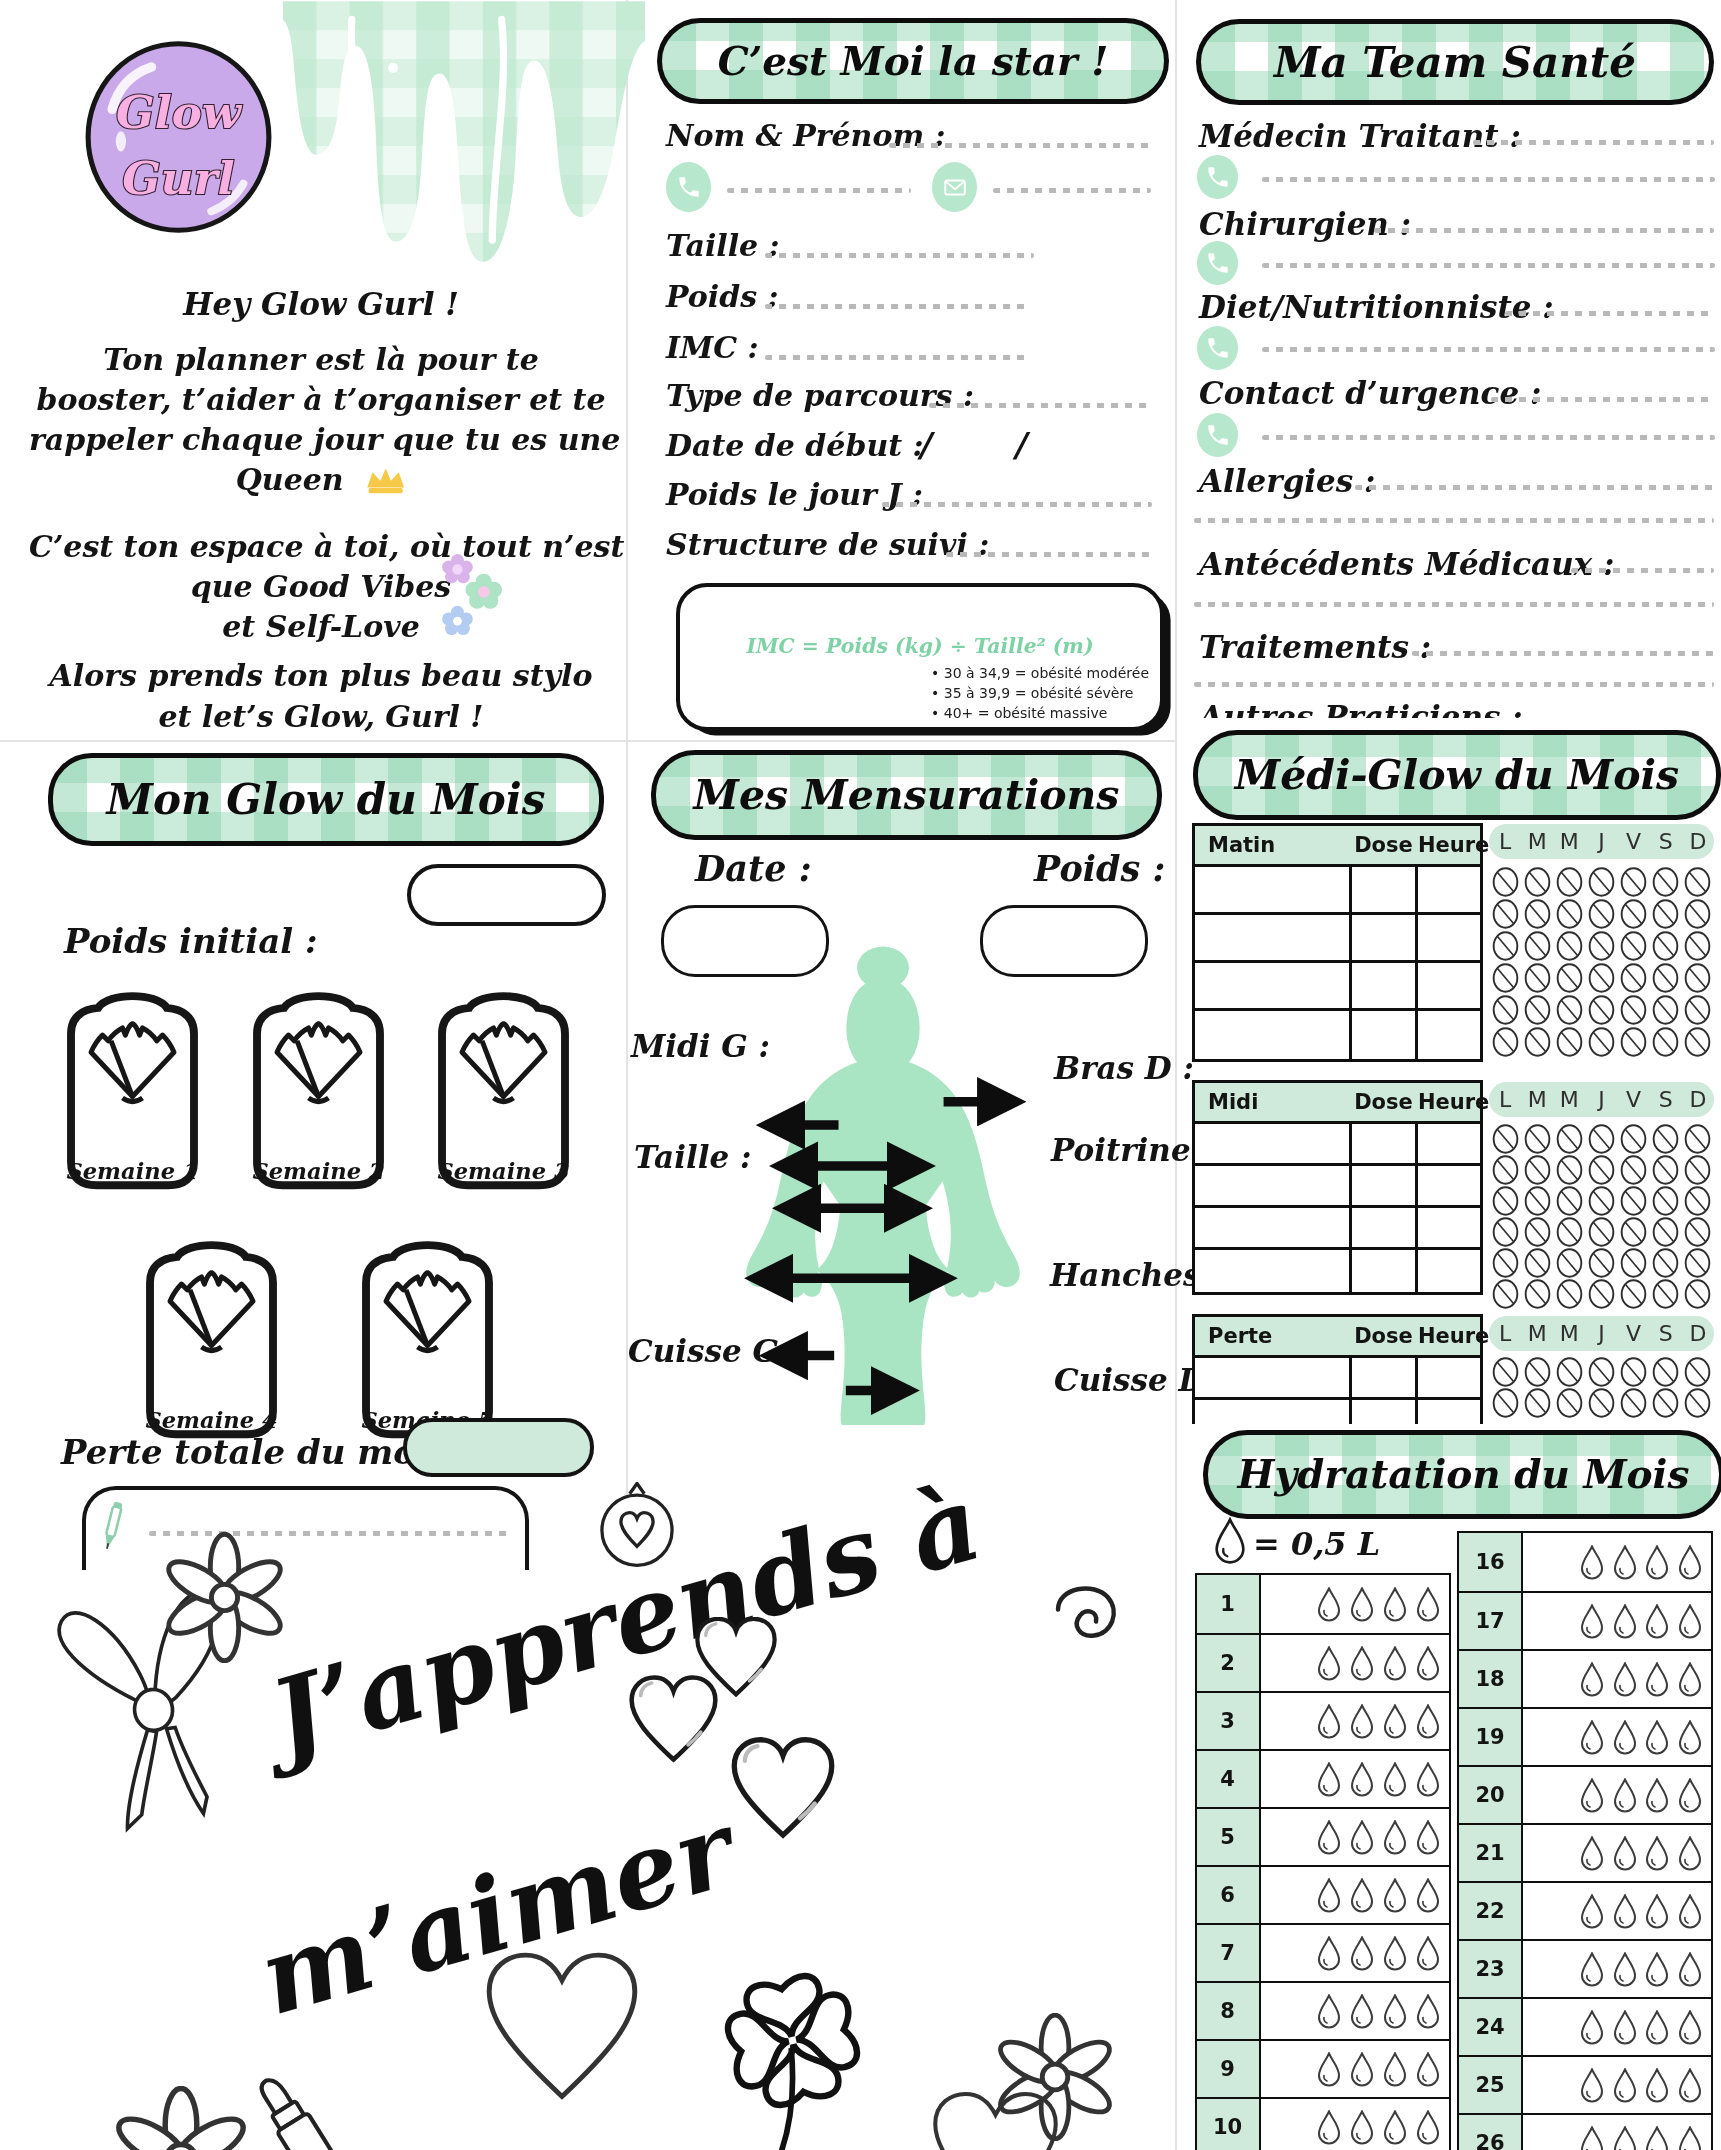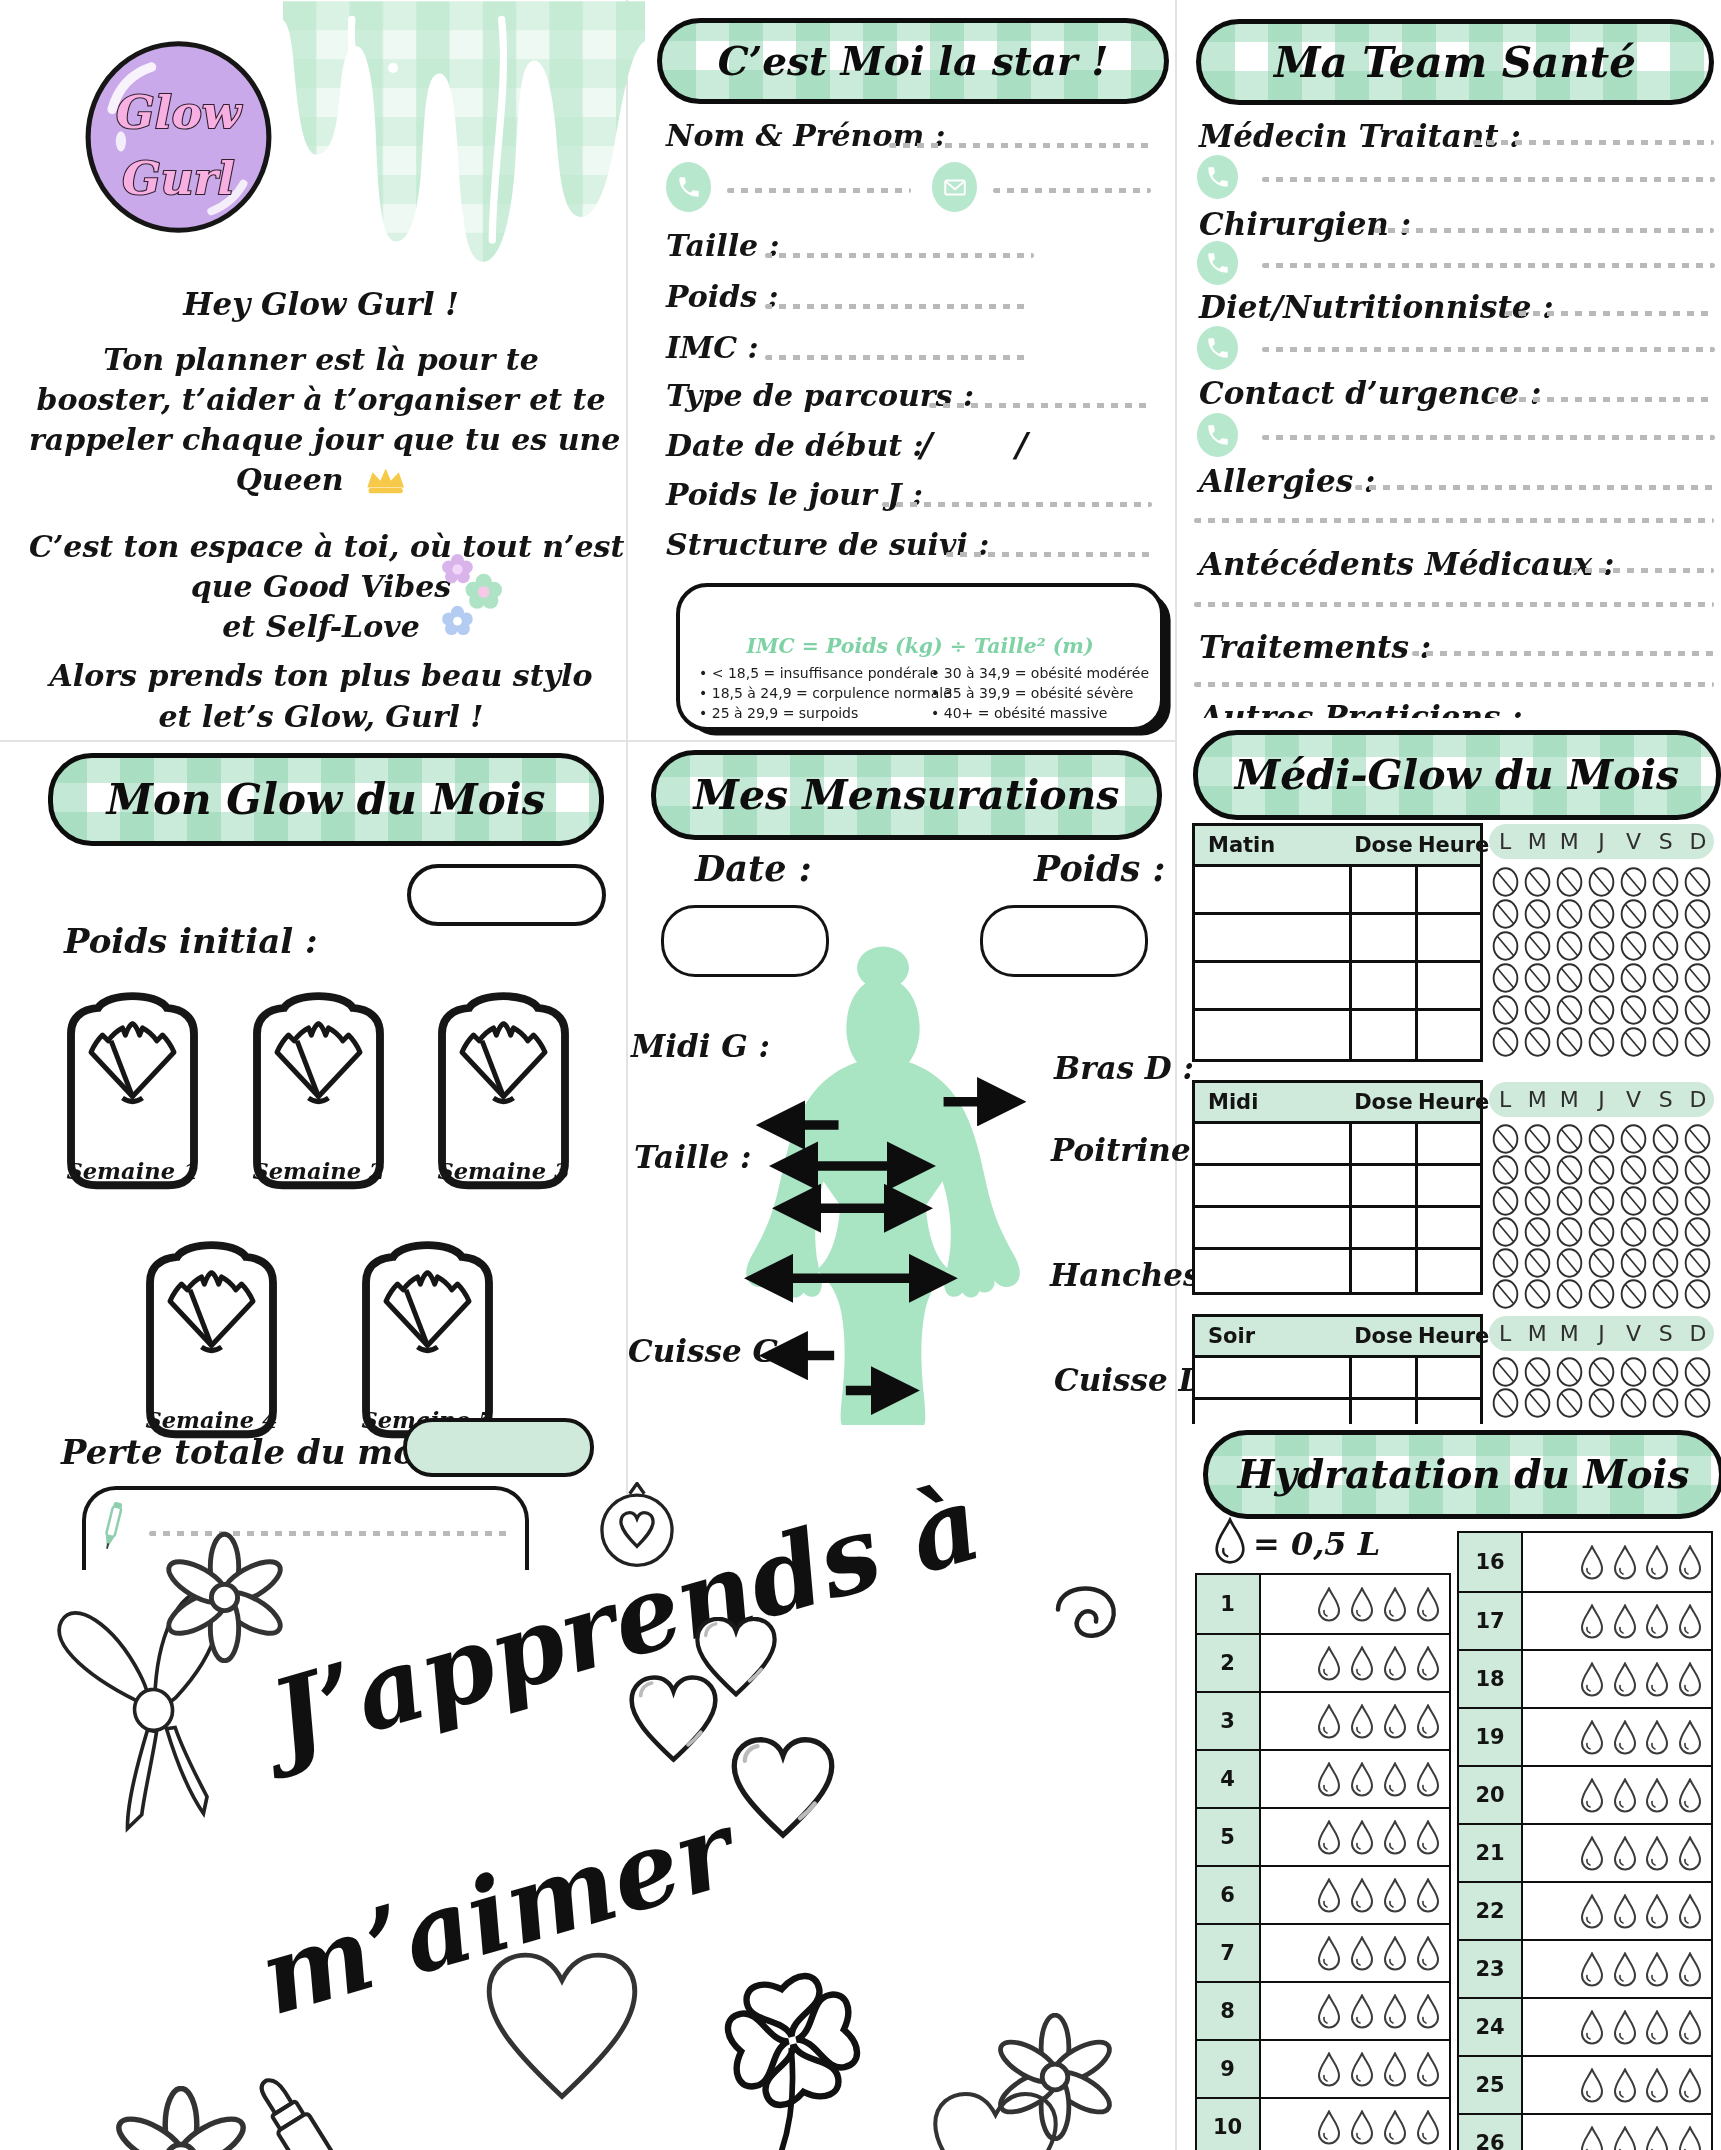--- a/index.html
+++ b/index.html
@@ -189,25 +189,20 @@
     <div class="lbl" style="left:920px;top:425px;font-size:34px;white-space:pre;">/       /</div>
 
     <div class="lbl" style="left:666px;top:477px;">Poids le jour J :</div>
     <div class="dots" style="left:882px;top:502px;width:270px;"></div>
 
     <div class="lbl" style="left:666px;top:527px;">Structure de suivi :</div>
     <div class="dots" style="left:946px;top:552px;width:206px;"></div>
 
     <div id="imc-box">
       <div class="bf">IMC = Poids (kg) ÷ Taille² (m)</div>
-      <ul class="blist" style="left:19px;">
-        <li>&lt; 18,5 = insuffisance pondérale</li>
-        <li>18,5 à 24,9 = corpulence normale</li>
-        <li>25 à 29,9 = surpoids</li>
-      </ul>
       <ul class="blist" style="left:251px;">
         <li>30 à 34,9 = obésité modérée</li>
         <li>35 à 39,9 = obésité sévère</li>
         <li>40+ = obésité massive</li>
       </ul>
     </div>
   </div>
 
   <div>
     <div class="hdr" style="left:1196px;top:19px;width:508px;height:76px;text-align:right;">
@@ -982,21 +977,21 @@
             <div class="pcell">
               <svg viewBox="0 0 44 50">
                 <ellipse cx="22" cy="25" rx="18.5" ry="21.5" fill="none" stroke="#2e2e2e" stroke-width="3"></ellipse>
                 <line x1="9.5" y1="10" x2="34.5" y2="40" stroke="#2e2e2e" stroke-width="2.5"></line>
               </svg>
             </div>
           </div>
         </div>
         <div class="medtab" style="top: 1314px;">
           <div class="mth">
-            <div class="n">Soir</div>
+            <div class="n">Perte</div>
             <div class="d">Dose</div>
             <div class="h">Heure</div>
           </div>
           <div class="mtr" style="height: 42px;">
             <div class="c1"></div>
             <div class="c2"></div>
             <div class="c3"></div>
           </div>
           <div class="mtr" style="height: 42px;">
             <div class="c1"></div>

